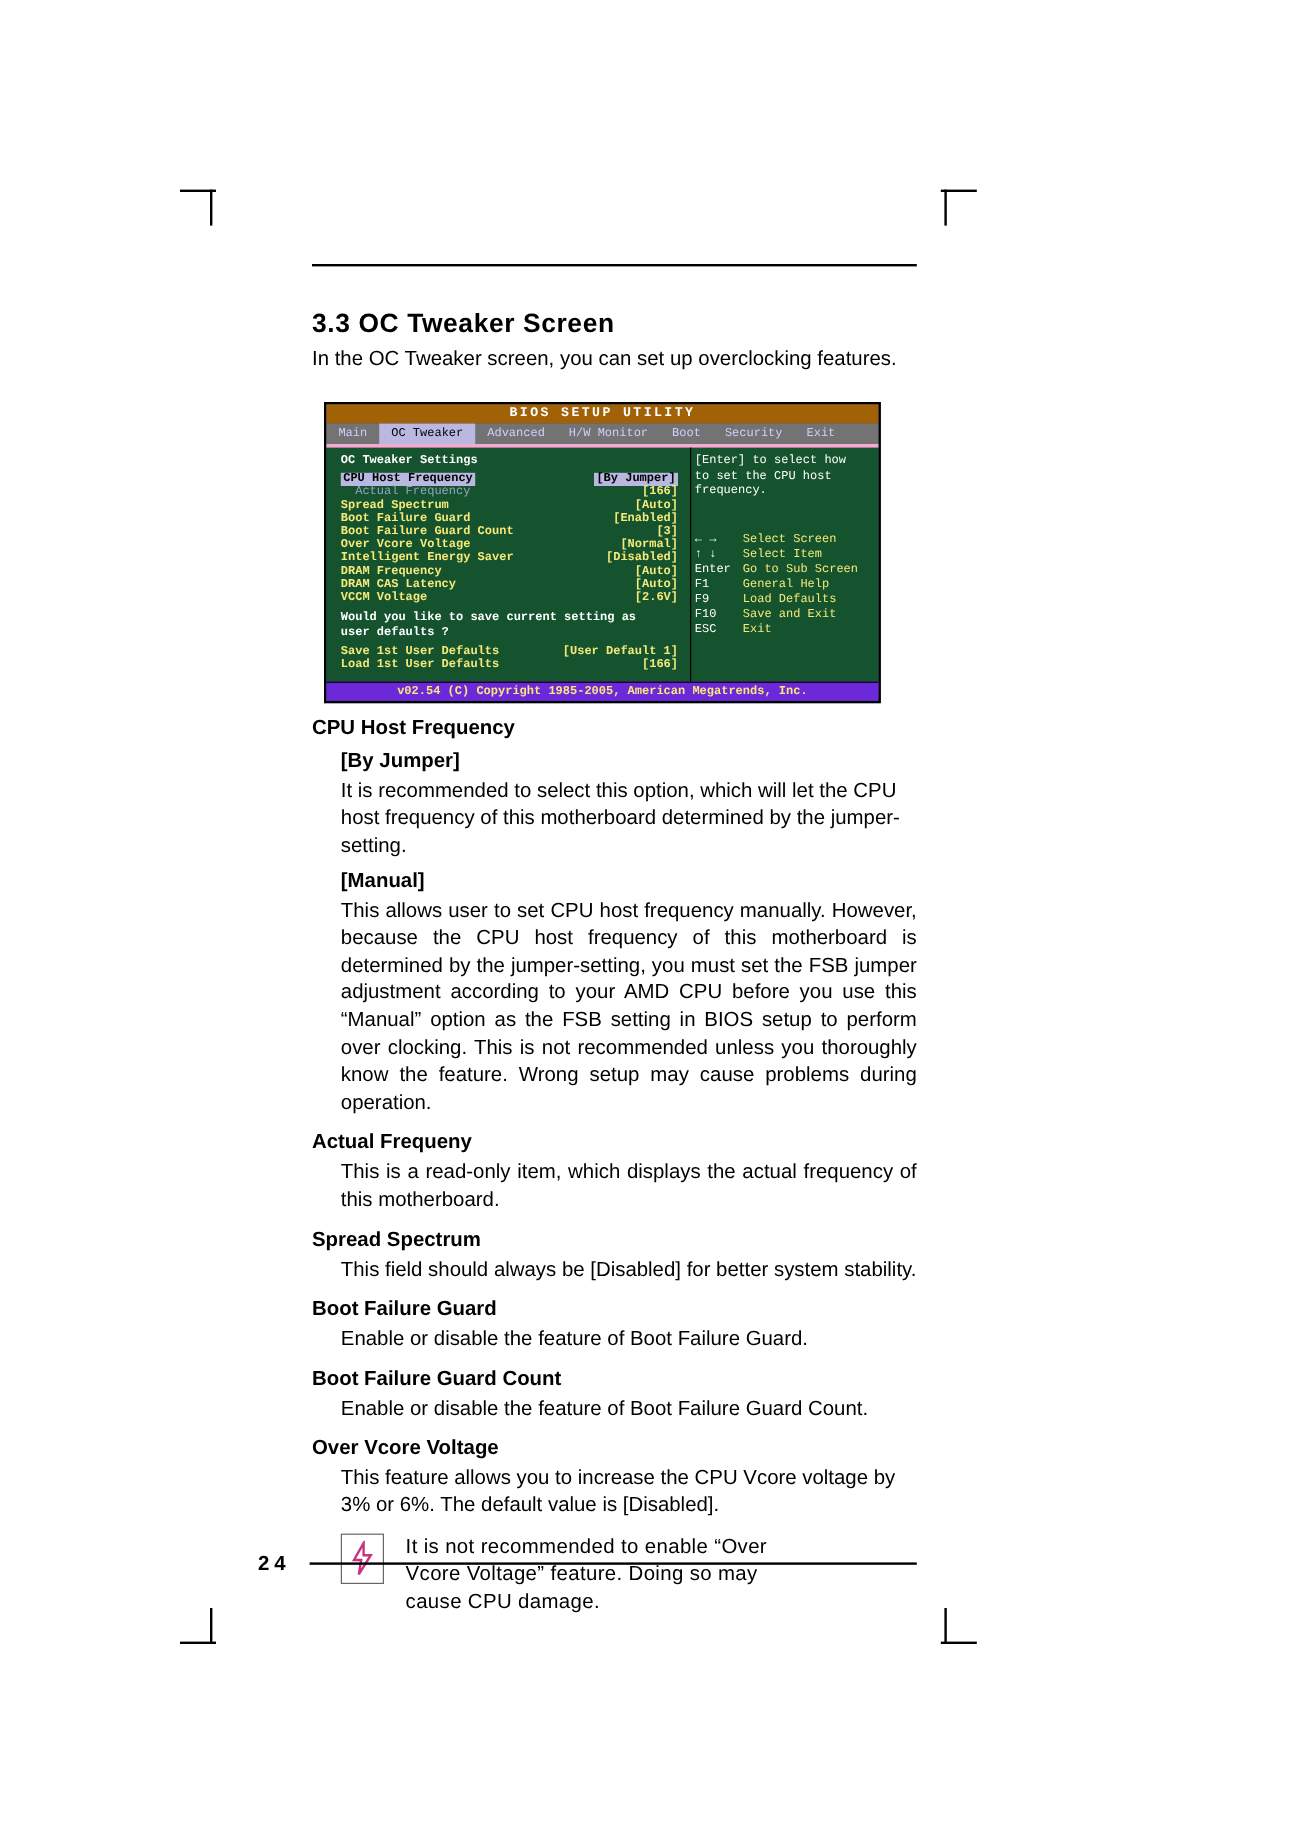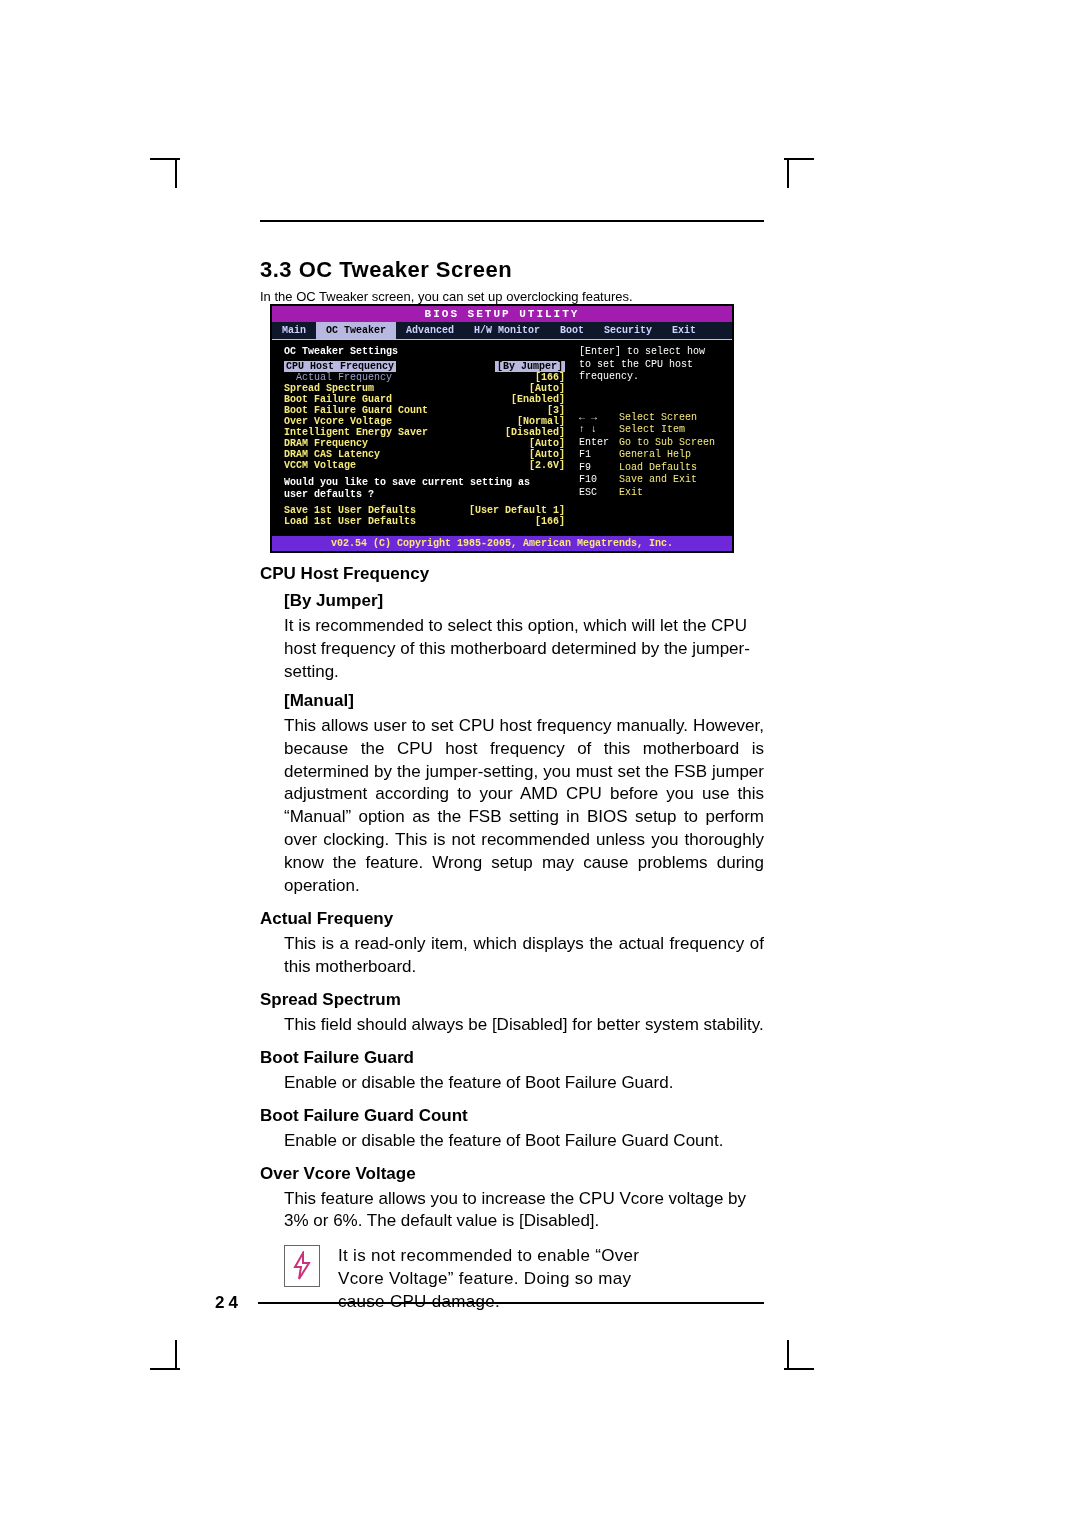--- a/index.html
+++ b/index.html
@@ -9,27 +9,27 @@
   .crop.tl-b{left:175px;top:158px;width:0;height:30px;border:none;border-left:2px solid #000}
   .crop.tr-a{right:150px;top:158px;width:30px;height:0;border:none;border-top:2px solid #000}
   .crop.tr-b{right:175px;top:158px;width:0;height:30px;border:none;border-left:2px solid #000}
   .crop.bl-a{left:150px;bottom:158px;width:30px;height:0;border:none;border-top:2px solid #000}
   .crop.bl-b{left:175px;bottom:158px;width:0;height:30px;border:none;border-left:2px solid #000}
   .crop.br-a{right:150px;bottom:158px;width:30px;height:0;border:none;border-top:2px solid #000}
   .crop.br-b{right:175px;bottom:158px;width:0;height:30px;border:none;border-left:2px solid #000}
   .content{position:absolute;left:260px;right:200px;top:220px;bottom:200px}
   .rule{border:none;border-top:2px solid #000;margin:0 0 35px 0}
   h2.section{font-size:22px;margin:18px 0 6px 0;font-weight:bold;letter-spacing:.5px}
-  .intro{font-size:13px;margin:0 0 0 0}
+  .intro{font-size:17px;margin:0 0 26px 0}
   .bios{border:2px solid #000;background:#4a4a8a;color:#fff;font-family:"Courier New",monospace;font-size:10px}
-  .bios-title{background:#a21caf;color:#fff;text-align:center;font-weight:bold;letter-spacing:2px;padding:2px 0;font-size:11px}
-  .bios-tabs{background:#0f172a;color:#cfd0ff;display:flex;gap:0;font-size:10px;font-weight:bold}
+  .bios-title{background:#a16207;color:#fff;text-align:center;font-weight:bold;letter-spacing:2px;padding:2px 0;font-size:11px}
+  .bios-tabs{background:#737373;color:#cfd0ff;display:flex;gap:0;font-size:10px;font-weight:normal}
   .bios-tabs span{padding:3px 10px}
   .bios-tabs .active{background:#b8b8e0;color:#000}
-  .bios-body{background:#000000;display:flex;border-top:1px solid #f9a8d4}
+  .bios-body{background:#14532d;display:flex;border-top:3px solid #f9a8d4}
   .bios-left{flex:1;padding:6px 10px 8px 12px;color:#f5e97a;font-weight:bold}
   .bios-left .hdr{color:#fff;margin-bottom:4px}
   .bios-left .row{display:flex;justify-content:space-between;white-space:pre}
   .bios-left .indent{color:#9aa0c8;font-weight:normal}
   .bios-left .prompt{color:#fff;margin-top:6px;font-weight:bold;line-height:1.2}
   .bios-left .highlight-label{background:#b8b8e0;color:#000;padding:0 2px}
   .bios-right{width:150px;border-left:1px solid #000;padding:6px 3px;color:#fff;font-weight:normal;line-height:1.25}
   .bios-right .help{color:#fff;margin-bottom:28px}
   .bios-right .keys div{display:flex;gap:6px}
   .bios-right .keys .k{width:34px;color:#fff}

